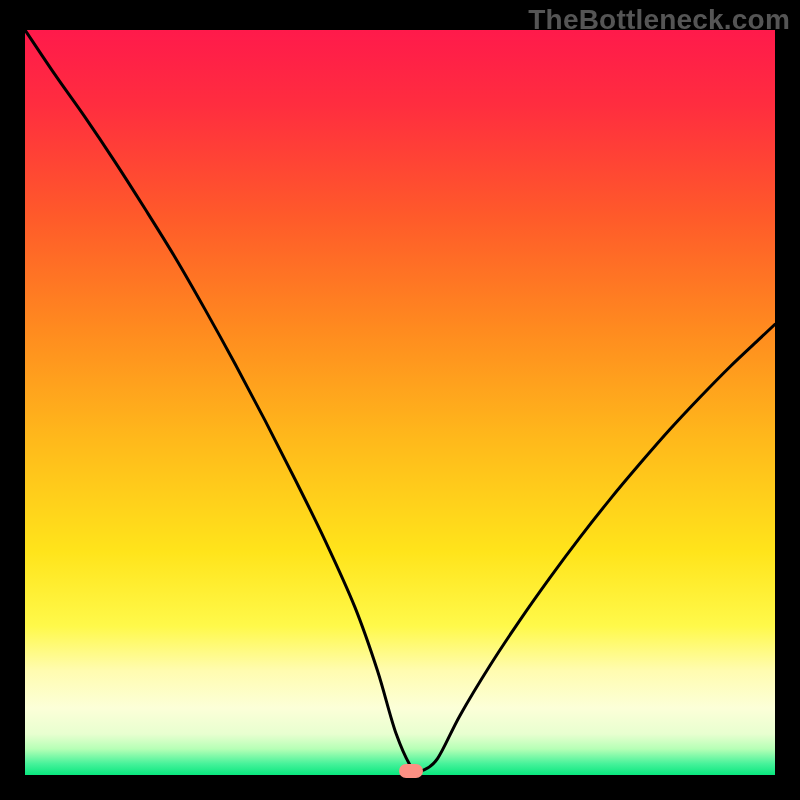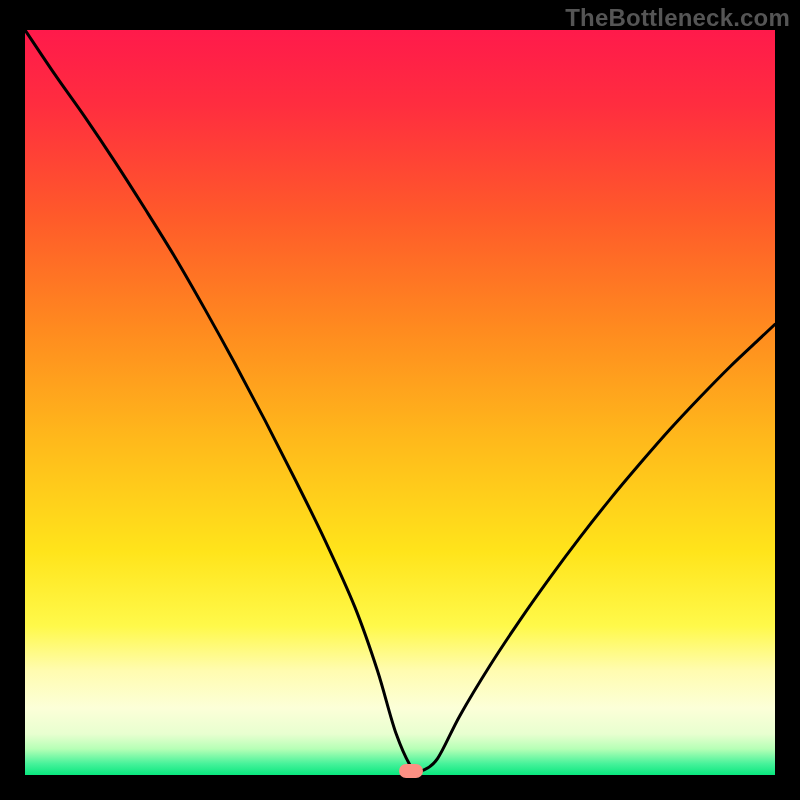--- a/index.html
+++ b/index.html
@@ -15,21 +15,21 @@
     position: relative;
     width: 800px;
     height: 800px;
     background: #000;
   }
   .watermark {
     position: absolute;
     top: 4px;
     right: 10px;
     color: #555;
-    font-size: 24px;
+    font-size: 28px;
     font-weight: 600;
     letter-spacing: 0.2px;
     z-index: 5;
   }
   .plot-area {
     position: absolute;
     left: 25px;
     top: 30px;
     width: 750px;
     height: 745px;

